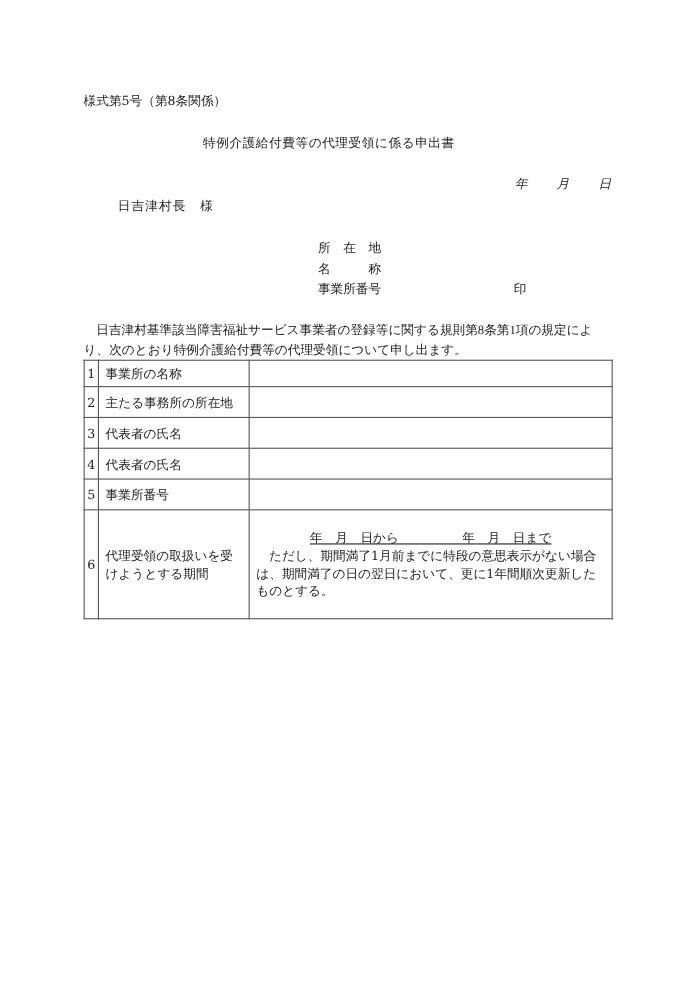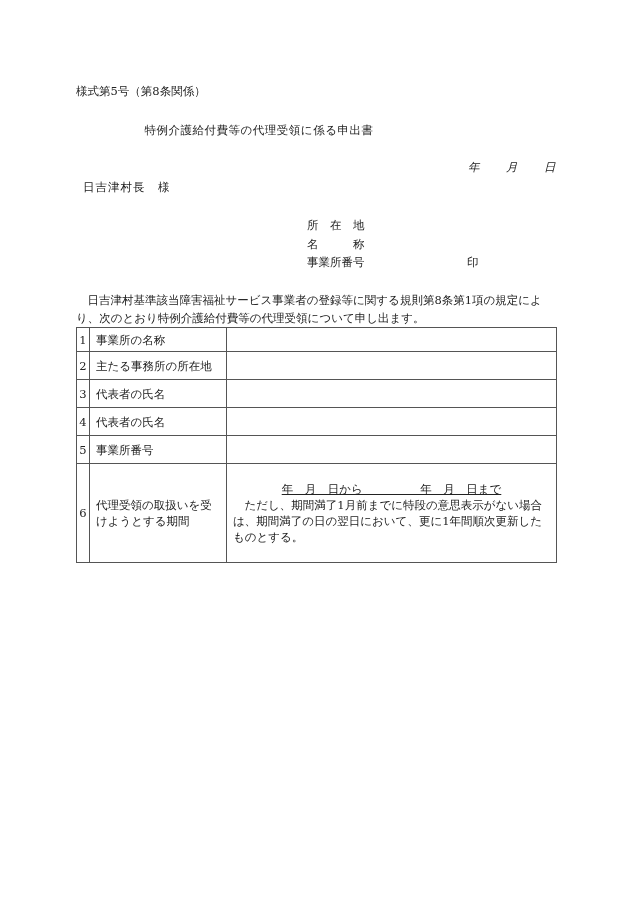--- a/index.html
+++ b/index.html
@@ -3,30 +3,30 @@
 <meta charset="utf-8">
 <style>
   html, body { margin: 0; padding: 0; }
   body {
     width: 630px; height: 915px; background: #ffffff; position: relative;
     font-family: "DejaVu Serif", "Liberation Serif", serif;
     color: #222; font-size: 11.5px; overflow: hidden;
   }
   .abs { position: absolute; white-space: nowrap; }
   #form-id { left: 76px; top: 84px; }
-  #doc-title { left: 0; width: 518px; text-align: center; top: 123px; letter-spacing: 0.5px; }
+  #doc-title { left: 0; width: 518px; text-align: center; top: 123px; letter-spacing: 0.5px; padding-left: 40px; }
   #date-line { left: 468px; top: 160px; font-style: italic; }
   #date-line span { display: inline-block; }
-  #addressee { left: 83px; top: 180px; letter-spacing: 1px; }
-  .applicant { left: 289px; margin-left: 18px; }
+  #addressee { left: 107px; top: 180px; letter-spacing: 1px; }
+  .applicant { left: 289px; }
   #app-addr { top: 218px; }
   #app-name { top: 237px; font-family: Liberation Mono, monospace; }
   #app-rep { top: 255px; }
   #seal { left: 467px; top: 255px; }
-  .body-text { left: 76px; width: 480px; }
+  .body-text { left: 76px; width: 480px; font-family: Liberation Serif, serif; }
   #intro1 { top: 293px; }
   #intro2 { top: 311px; }
 
   table#form-table {
     position: absolute; left: 76px; top: 327px; width: 481px;
     border-collapse: collapse; table-layout: fixed;
   }
   #form-table td {
     border: 1.2px solid #555; padding: 0 6px; vertical-align: middle;
     font-size: 11.5px; line-height: 16px;

